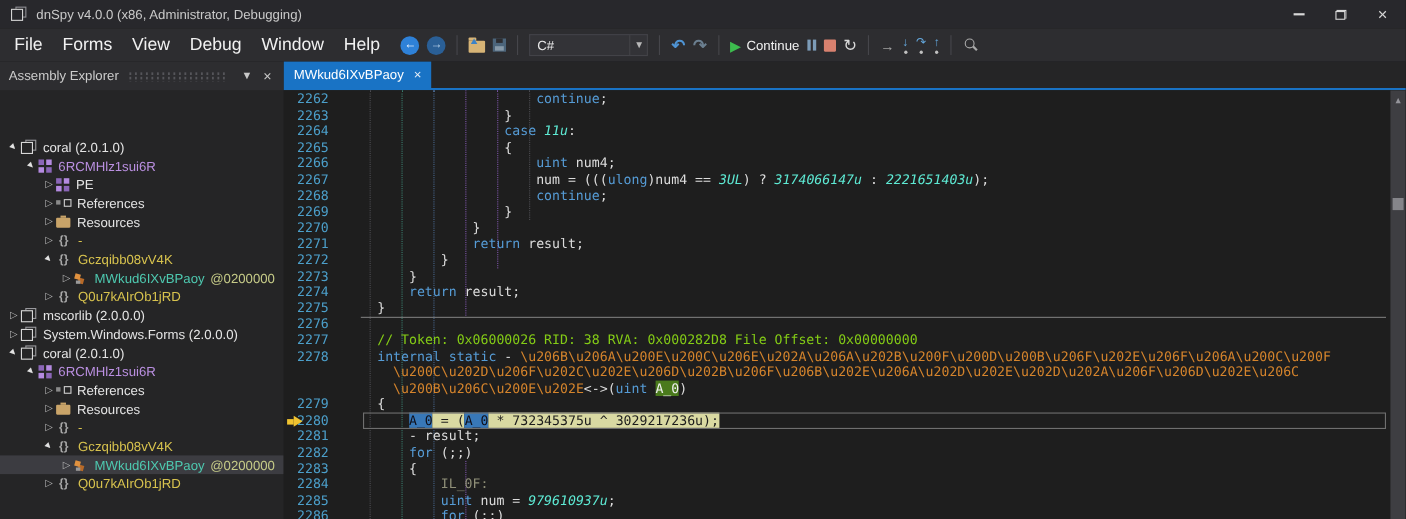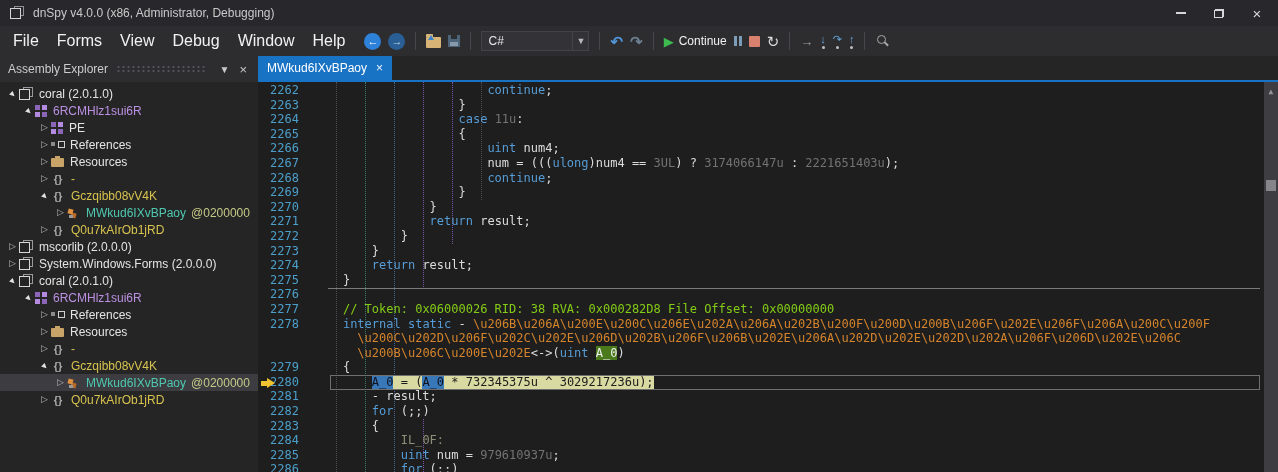--- a/index.html
+++ b/index.html
@@ -57,21 +57,21 @@
   .mag { position:relative; width:14px; height:14px; }
   .mag::before { content:""; position:absolute; left:2px; top:1px; width:7px; height:7px;
                  border:1.5px solid #a8a8a8; border-radius:50%; }
   .mag::after { content:""; position:absolute; left:9px; top:9px; width:5px; height:1.5px;
                 background:#a8a8a8; transform:rotate(45deg); }
 
   
   .main { flex:1; display:flex; min-height:0; }
 
   
-  .sidepanel { width:258px; flex:none; display:flex; flex-direction:column; background:#252526; }
+  .sidepanel { width:258px; flex:none; display:flex; flex-direction:column; background:#252526;gap:40px; }
   .phead { height:26px; background:#2d2d30; display:flex; align-items:center; padding:0 6px 0 8px; flex:none; }
   .phead .ptitle { color:#cccccc; font-size:12px; white-space:nowrap; }
   .grip { flex:1; height:9px; margin:0 8px;
           background-image: radial-gradient(circle, #55555a 1px, transparent 1.2px);
           background-size:5px 4px; }
   .phbtn { color:#c8c8c8; font-size:10px; padding:2px 5px; }
   .phbtn.x { font-size:13px; }
   .tree { flex:1; overflow:hidden; padding-top:3px; }
   .trow { height:17px; display:flex; align-items:center; font-size:12px; white-space:nowrap; }
   .trow.selected { background:#3c3c41; }
@@ -113,21 +113,21 @@
   .guide { position:absolute; width:0; border-left:1px dotted #4d4d52; z-index:0; }
   .g-teal { border-left-color:#3a7d6e; }
   .g-blue { border-left-color:#47658a; }
   .g-purple { border-left-color:#7d55a8; }
   .lines { position:absolute; left:0; top:1px; right:14px; z-index:1; }
   .cline { height:14.6px; line-height:14.6px; white-space:pre; }
   .ln { display:inline-block; width:44px; margin-left:12px; padding-right:12px;
         text-align:left; color:#4c9fca; }
   .tk-pl { color:#dcdcdc; }
   .tk-kw { color:#569cd6; }
-  .tk-num { color:#737373; }
+  .tk-num { color:#5eead4;font-style:italic; }
   .tk-cm { color:#84cc16; }
   .tk-esc { color:#d5842c; }
   .tk-lbl { color:#8f8f78; }
   .tk-y { background:#d9d9a2; color:#1c1c1c; }
   .tk-chip { background:#3878b8; color:#10101a; }
   .tk-hlg { background:#4a7a1c; color:#f0f0f0; }
   .memsep { position:absolute; left:70px; right:18px; top:206px; border-top:1px solid #7a7a7a; z-index:1; }
   .curbox { position:absolute; left:72px; right:18px; top:293px; height:15px;
             border:1px solid #6f6f6f; z-index:2; }
   .cur-arrow { position:absolute; left:3px; top:296px; width:14px; height:11px; z-index:3; }

